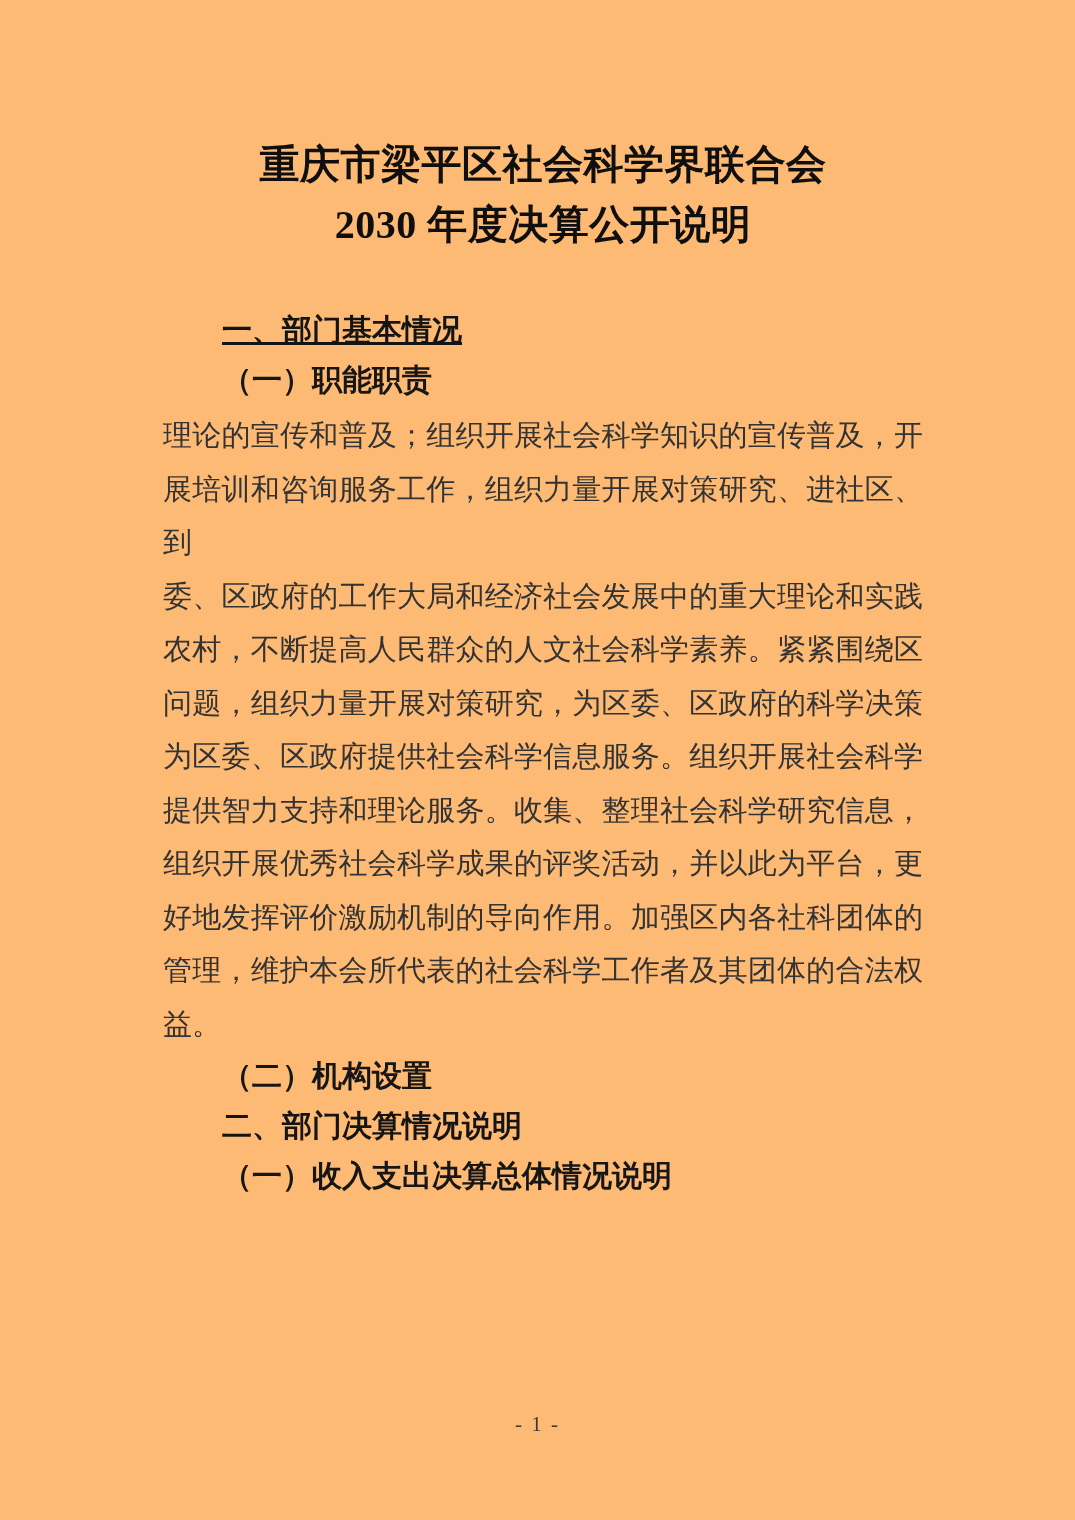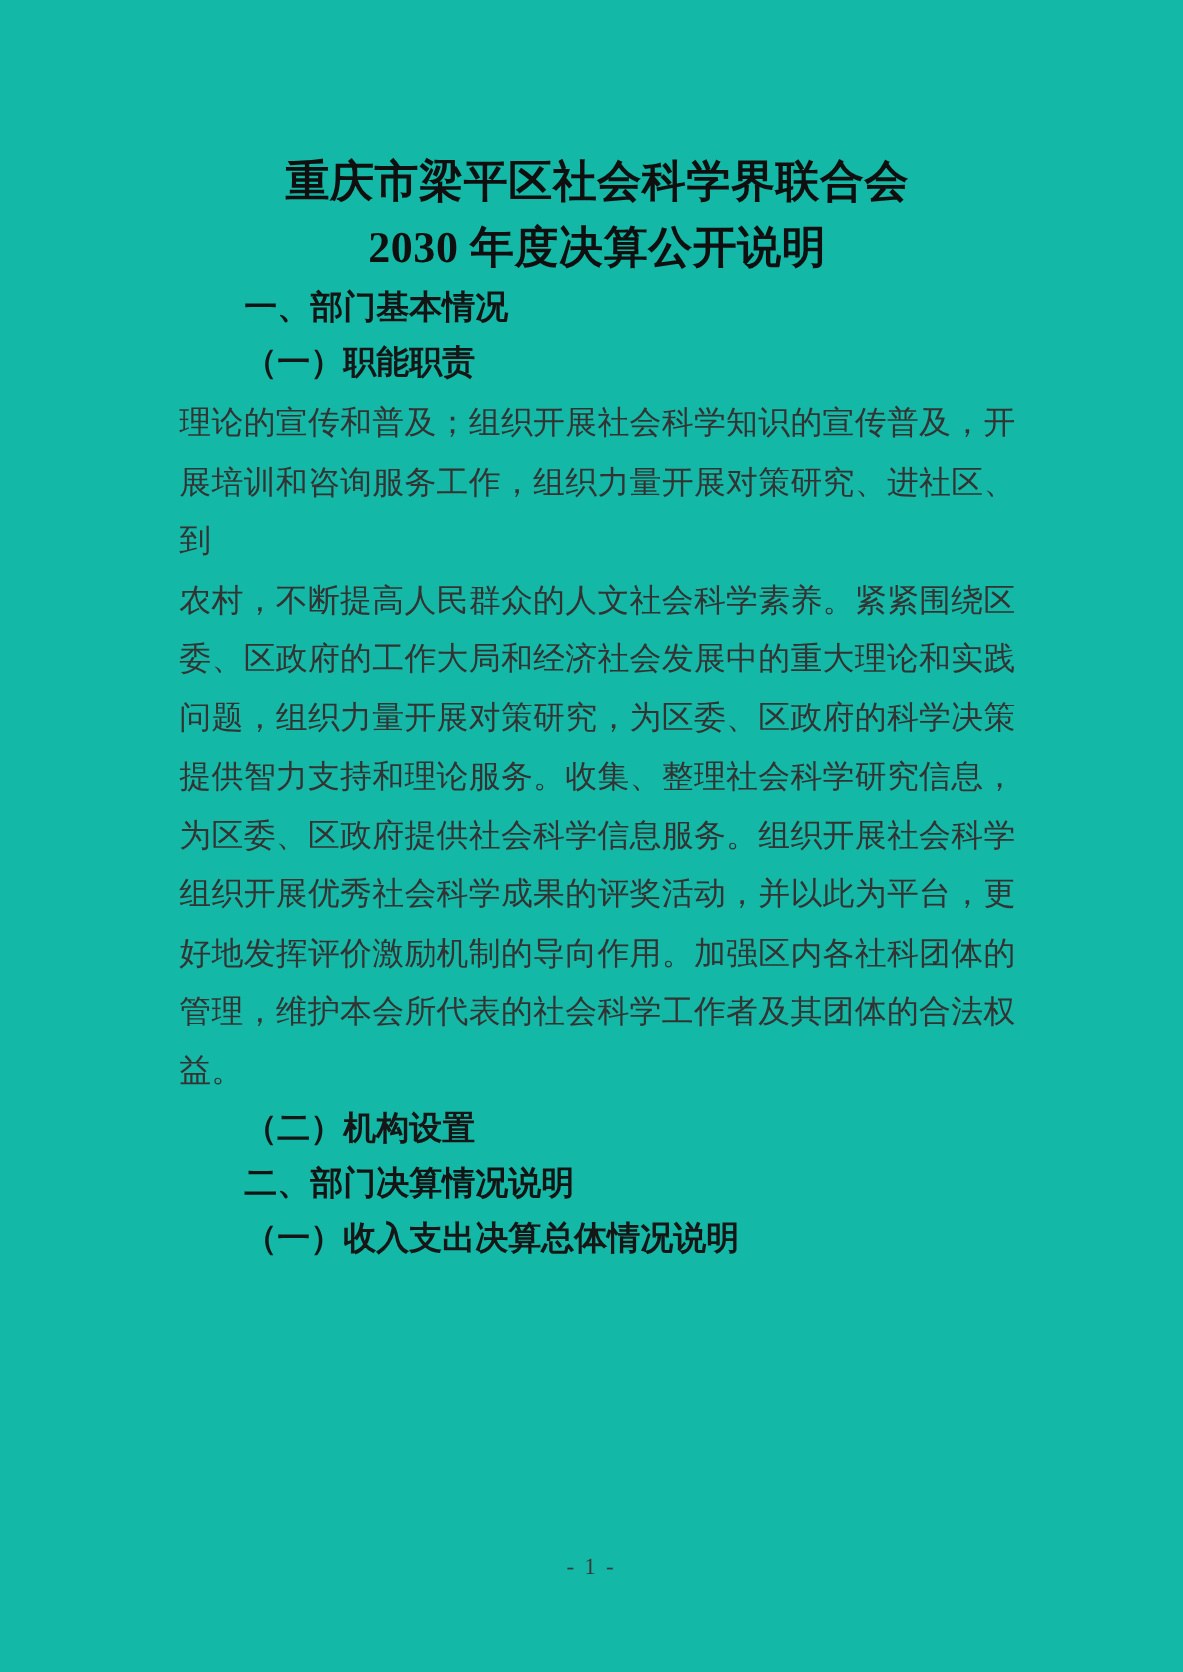--- a/index.html
+++ b/index.html
@@ -4,21 +4,21 @@
 <style>
   html, body {
     margin: 0;
     padding: 0;
     background: #ffffff;
   }
   .page {
     position: relative;
     width: 1075px;
     height: 1520px;
-    background: #14b8a6;
+    background: #fdba74;
     box-sizing: border-box;
     padding: 135px 152px 0 163px;
     overflow: hidden;
     font-family: "Liberation Serif", "DejaVu Serif", serif;
     color: #222222;
   }
   .doc-title {
     text-align: center;
     font-size: 40px;
     line-height: 60px;
@@ -29,20 +29,22 @@
   .h-hei {
     margin: 0;
     padding-left: 59px;
     font-family: "Liberation Sans", "DejaVu Sans", sans-serif;
     font-size: 30px;
     line-height: 50px;
     font-weight: 700;
     color: #141414;
   }
   .h-hei.first {
+    margin-top: 50px;
+    text-decoration: underline;
   }
   .h-kai {
     margin: 0;
     padding-left: 59px;
     font-family: "Liberation Serif", "DejaVu Serif", serif;
     font-size: 30px;
     line-height: 50px;
     font-weight: 700;
     color: #161616;
   }
@@ -85,25 +87,25 @@
     <div>2030 年度决算公开说明</div>
   </div>
 
   <h2 class="h-hei first">一、部门基本情况</h2>
 
   <h3 class="h-kai">（一）职能职责</h3>
 
   <div class="para">
     <div class="line fill">理论的宣传和普及；组织开展社会科学知识的宣传普及，开</div>
     <div class="line fill">展培训和咨询服务工作，组织力量开展对策研究、进社区、到</div>
+    <div class="line fill">委、区政府的工作大局和经济社会发展中的重大理论和实践</div>
     <div class="line fill">农村，不断提高人民群众的人文社会科学素养。紧紧围绕区</div>
-    <div class="line fill">委、区政府的工作大局和经济社会发展中的重大理论和实践</div>
     <div class="line fill">问题，组织力量开展对策研究，为区委、区政府的科学决策</div>
+    <div class="line fill">为区委、区政府提供社会科学信息服务。组织开展社会科学</div>
     <div class="line fill">提供智力支持和理论服务。收集、整理社会科学研究信息，</div>
-    <div class="line fill">为区委、区政府提供社会科学信息服务。组织开展社会科学</div>
     <div class="line fill">组织开展优秀社会科学成果的评奖活动，并以此为平台，更</div>
     <div class="line fill">好地发挥评价激励机制的导向作用。加强区内各社科团体的</div>
     <div class="line fill">管理，维护本会所代表的社会科学工作者及其团体的合法权</div>
     <div class="line">益。</div>
   </div>
 
   <h3 class="h-kai">（二）机构设置</h3>
 
 
   <h2 class="h-hei">二、部门决算情况说明</h2>

